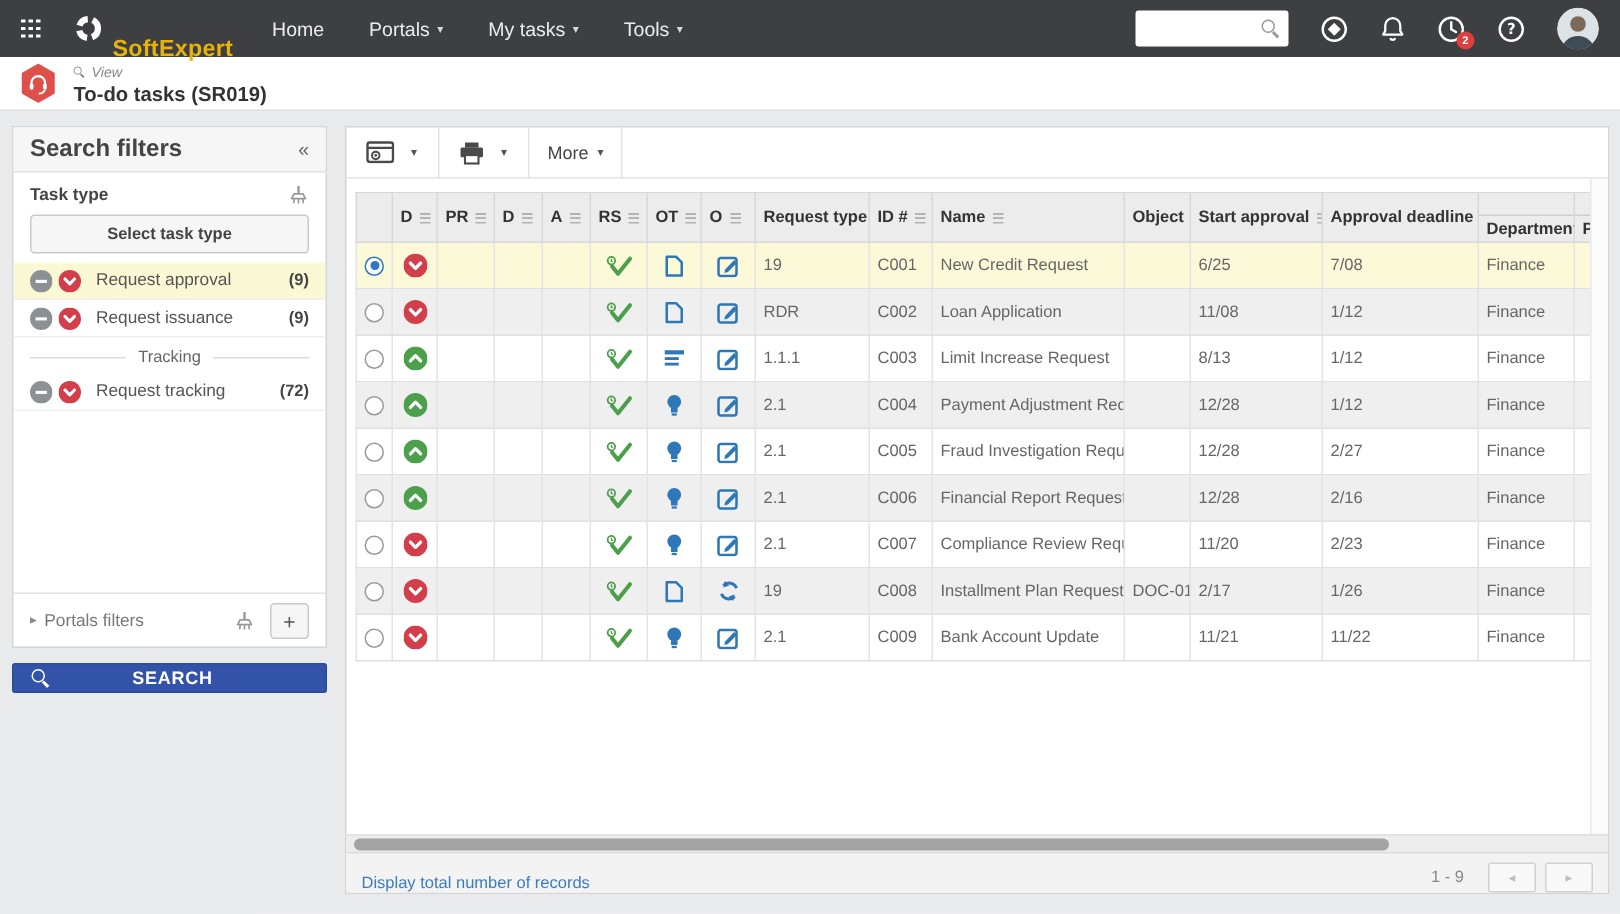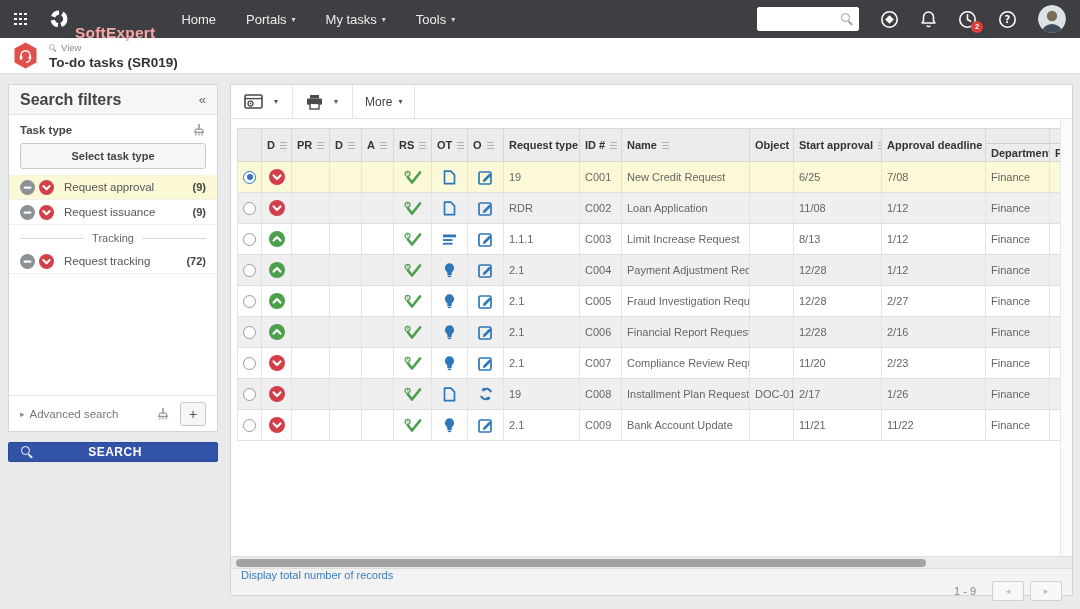--- a/index.html
+++ b/index.html
@@ -5,42 +5,42 @@
   * { box-sizing: border-box; margin: 0; padding: 0; }
   html,body { width:1080px; height:609px; overflow:hidden;
     font-family:"Liberation Sans","DejaVu Sans",sans-serif; background:#e9eaeb; }
 
   
   .topbar { height:38px; background:#3d3f42; display:flex; align-items:center; padding:0 14px; }
   .grid9 { position:relative; width:13px; height:13px; margin-right:22px; cursor:pointer; }
   .grid9::before { content:""; position:absolute; width:2.6px; height:2.6px; background:#fff;
     box-shadow:5px 0 0 #fff,10px 0 0 #fff,0 5px 0 #fff,5px 5px 0 #fff,10px 5px 0 #fff,0 10px 0 #fff,5px 10px 0 #fff,10px 10px 0 #fff; }
   .brand { display:flex; align-items:center; gap:6px; margin-right:26px; }
-  .brand-name { color:#fca5a5; font-weight:bold; font-size:15.5px; letter-spacing:.2px;margin-top:28px; }
+  .brand-name { color:#eab308; font-weight:bold; font-size:15.5px; letter-spacing:.2px;margin-top:28px; }
   .nav { display:flex; align-items:flex-end; gap:30px; }
   .nav-item { color:#ededed; font-size:13px; cursor:pointer; display:flex; align-items:center; gap:5px; }
   .caret { font-size:8px; color:#d8d8d8; }
   .topbar-right { margin-left:auto; display:flex; align-items:center; gap:21px; }
   .gsearch { width:102px; height:24px; background:#fff; border:1px solid #fff; border-radius:2px;
     display:flex; align-items:center; padding:0 5px; }
   .gsearch input { border:none; outline:none; flex:1; width:70px; font-size:11px; color:#444; }
   .mag { display:inline-block; width:12px; height:12px; position:relative; }
   .mag::before { content:""; position:absolute; left:0; top:0; width:7px; height:7px;
     border:1.6px solid currentColor; border-radius:50%; }
   .mag::after { content:""; position:absolute; width:4.6px; height:1.8px; background:currentColor;
     transform:rotate(45deg); left:7px; top:9.4px; }
   .top-ic { position:relative; display:flex; align-items:center; cursor:pointer; }
   .badge { position:absolute; right:-6px; bottom:-4px; background:#e03e3e; color:#fff; font-size:7.5px;
     font-weight:bold; min-width:12px; height:12px; border-radius:7px; display:flex; align-items:center; justify-content:center; }
   .avatar { width:28px; height:28px; border-radius:50%; overflow:hidden; cursor:pointer; }
 
   
   .band { height:36px; background:#fff; border-bottom:1px solid #dedede; display:flex; align-items:center; padding:0 12px; }
   .band-ic { margin-right:10px; display:flex; }
-  .kicker { font-size:9.5px; color:#888; display:flex; align-items:center; gap:3px; }
+  .kicker { font-size:9.5px; color:#888; display:flex; align-items:flex-end; gap:3px;font-style:italic; }
   .kicker .mag { transform:scale(.62); transform-origin:left center; width:9px; }
   .page-title { font-size:13.5px; font-weight:bold; color:#333; margin-top:1px; }
 
   
   .sb { position:absolute; left:8px; top:84px; width:210px; height:348px; background:#fff;
     border:1px solid #d5d5d5; display:flex; flex-direction:column; }
   .sb-head { height:30px; background:#f6f6f6; border-bottom:1px solid #e2e2e2; display:flex;
     align-items:center; justify-content:space-between; padding:0 11px; }
   .sb-head-title { font-size:16px; font-weight:bold; color:#444; }
   .collapse { color:#666; font-size:13px; cursor:pointer; }
@@ -99,21 +99,21 @@
   .cell-c { text-align:center; }
   .radio { display:inline-block; width:13px; height:13px; border:1px solid #9a9a9a; border-radius:50%;
     background:#fff; position:relative; vertical-align:middle; cursor:pointer; }
   .radio.checked { border-color:#2f76c4; }
   .radio.checked::after { content:""; position:absolute; left:2.5px; top:2.5px; width:6px; height:6px;
     border-radius:50%; background:#2f76c4; }
   .icw { display:inline-flex; vertical-align:middle; }
 
   .hscroll { height:12px; background:#ececec; border-top:1px solid #e0e0e0; position:relative; }
   .hthumb { position:absolute; top:2px; left:5px; width:82%; height:8px; background:#a3a3a3; border-radius:5px; }
-  .gfoot { height:27px; background:#f3f3f3; border-top:1px solid #ddd; display:flex; align-items:flex-start; padding:0 10px;flex-direction:column; }
+  .gfoot { height:27px; background:#f3f3f3; border-top:1px solid #ddd; display:flex; align-items:flex-end; padding:0 10px; }
   .total-link { font-size:11px; color:#3a7cc0; cursor:pointer; }
   .gfoot-right { margin-left:auto; display:flex; align-items:center; gap:6px; }
   .range { font-size:11px; color:#888; margin-right:10px; }
   .pg-btn { width:32px; height:20px; border:1px solid #d2d2d2; background:#f8f8f8; border-radius:2px;
     color:#bdbdbd; font-size:9px; display:flex; align-items:center; justify-content:center; cursor:pointer; }
 </style>
 </head>
 <body>
 
 <div class="topbar">
@@ -284,21 +284,21 @@
             <polyline points="4.6,6.4 8,9.9 11.4,6.4" fill="none" stroke="#fff" stroke-width="2.2" stroke-linecap="round" stroke-linejoin="round"></polyline>
           </svg>
         </span>
        <span class="sb-item-label">Request tracking</span>
        <span class="sb-item-count">(72)</span>
      </div>
     </div>
   <div class="sb-adv">
     <span class="sb-adv-label">
       <span class="tri">▸</span>
-      <span>Advanced search</span>
+      <span>Portals filters</span>
     </span>
     <span class="icw">
       <svg width="14" height="14" viewBox="0 0 14 14">
           <path d="M7 1 v5" stroke="#999" stroke-width="1.6"></path>
           <path d="M4 6.2 h6 l1.6 3.2 h-9.2 z" fill="none" stroke="#999" stroke-width="1.2" stroke-linejoin="round"></path>
           <path d="M4.2 9.6 l-.5 3 M7 9.6 v3 M9.8 9.6 l.5 3" stroke="#999" stroke-width="1.1"></path>
         </svg>
     </span>
     <button class="plus-btn">+</button>
   </div>

